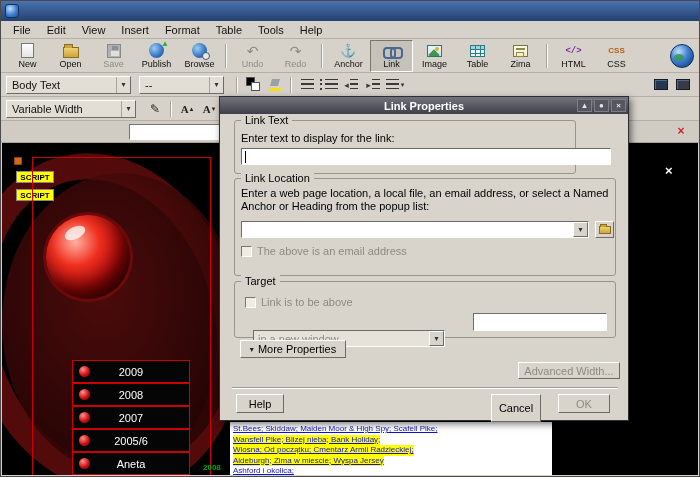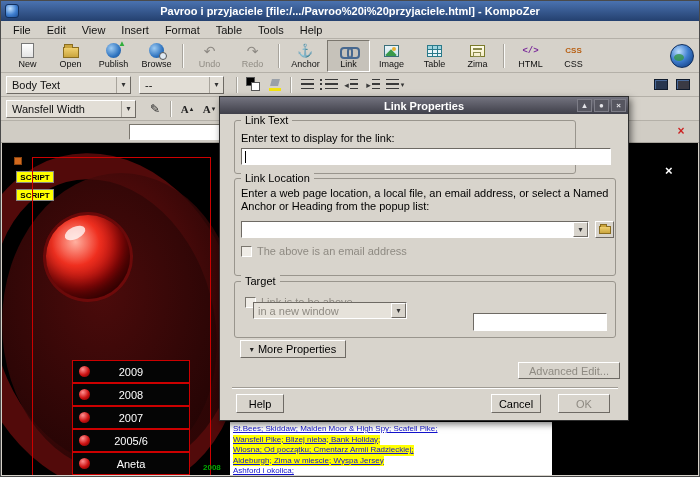--- a/index.html
+++ b/index.html
@@ -150,53 +150,52 @@
   .l1{left:6px;top:11px}
   .l2{left:6px;top:8px;width:372px}
   .dlg-input{position:absolute;background:#fff;border:1px solid;border-color:#6e6a64 #fff #fff #6e6a64;
     display:flex;align-items:center;padding-left:3px}
   .in1{left:6px;top:27px;width:370px;height:17px}
   .in2{left:238px;top:31px;width:134px;height:18px}
   .caret{position:absolute;left:3px;top:2px;width:1px;height:12px;background:#000}
   .combo2{position:absolute;background:#fff;border:1px solid;border-color:#6e6a64 #fff #fff #6e6a64;
     display:flex;align-items:stretch}
   .g2 .combo2{left:6px;top:42px;width:348px;height:17px}
-  .g3 .combo2{left:18px;top:20px;width:154px;height:17px}
+  .g3 .combo2{left:18px;top:48px;width:192px;height:17px}
   .combo2-text{flex:1;display:flex;align-items:center;padding-left:4px;white-space:nowrap;overflow:hidden}
   .combo2-btn{width:15px;background:#d8d4cc;border:1px solid;border-color:#fff #6e6a64 #6e6a64 #fff;
     display:flex;align-items:center;justify-content:center;font-size:8px;color:#333}
   .disabled-combo{background:#e6e2da}
   .folder-btn{position:absolute;left:360px;top:42px;width:19px;height:17px;background:#d8d4cc;
     border:1px solid;border-color:#fff #6e6a64 #6e6a64 #fff;display:flex;align-items:center;justify-content:center}
   .folder-ico{width:12px;height:8px;background:linear-gradient(#f0d070,#caa53e);border:1px solid #8a6d20;position:relative}
   .folder-ico::before{content:"";position:absolute;top:-3px;left:0;width:5px;height:2px;background:#caa53e;border:1px solid #8a6d20;border-bottom:none}
   .checkrow{position:absolute;display:flex;align-items:center;gap:5px}
   .c1{left:6px;top:66px}.c2{left:6px;top:82px}.c3{left:10px;top:14px}
   .checkbox{width:11px;height:11px;background:#efece6;border:1px solid;border-color:#7a766e #fff #fff #7a766e}
   .dis{color:#8e8a82}
   .pbtn{position:absolute;background:#d8d4cc;border:1px solid;border-color:#fff #6e6a64 #6e6a64 #fff;
     display:flex;align-items:center;justify-content:center;gap:4px;color:#000}
   .pbtn.disabled span{color:#8e8a82}
   .more-btn{left:20px;top:243px;width:106px;height:18px}
   .adv-btn{left:298px;top:265px;width:102px;height:17px}
   .help-btn{left:16px;top:297px;width:48px;height:19px}
-  .cancel-btn{left:271px;top:297px;width:50px;height:19px}
+  .cancel-btn{left:271px;top:297px;width:50px;height:28px}
   .ok-btn{left:338px;top:297px;width:52px;height:19px}
   .dlg-sep{position:absolute;left:12px;top:290px;width:386px;height:2px;
     border-top:1px solid #a09c94;border-bottom:1px solid #fff}
   .caret-ico{font-size:8px;color:#222}
 </style>
 </head>
 <body>
 
 <div id="app">
 
   <div class="titlebar">
     <span class="app-icon"></span>
-    <span>Pavroo i przyjaciele [file:/.../Pavroo%20i%20przyjaciele.html] - KompoZer</span>
   </div>
 
   <div class="menubar">
     <span class="mitem">File</span>
     <span class="mitem">Edit</span>
     <span class="mitem">View</span>
     <span class="mitem">Insert</span>
     <span class="mitem">Format</span>
     <span class="mitem">Table</span>
     <span class="mitem">Tools</span>
@@ -209,20 +208,26 @@
           <span class="ico-new"></span>
         </span>
       <span class="tlabel">New</span>
     </div>
     <div class="tbtn">
       <span class="ico">
           <span class="ico-open"></span>
         </span>
       <span class="tlabel">Open</span>
     </div>
+    <div class="tbtn disabled">
+      <span class="ico">
+          <span class="ico-save"></span>
+        </span>
+      <span class="tlabel">Save</span>
+    </div>
     <div class="tbtn">
       <span class="ico">
           <span class="globe pub"></span>
         </span>
       <span class="tlabel">Publish</span>
     </div>
     <div class="tbtn">
       <span class="ico">
           <span class="globe brw"></span>
         </span>
@@ -319,21 +324,21 @@
     <span class="sbtn push-right">
         <span class="screen-ico"></span>
       </span>
     <span class="sbtn">
         <span class="screen-ico alt"></span>
       </span>
   </div>
 
   <div class="toolbar row3">
     <div class="combo w130">
-      <span class="combo-text">Wansfell Width</span>
+      <span class="combo-text">Variable Width</span>
       <span class="combo-arrow">▾</span>
     </div>
     <span class="sbtn">
         <span class="glyph" style="font-size:12px">✎</span>
       </span>
     <span class="vsep sm"></span>
     <span class="sbtn">
       <span class="bigA">A</span>
       <span class="tiny">▴</span>
     </span>
@@ -472,21 +477,21 @@
       <div class="dlg-input in2">
         <span></span>
       </div>
     </div>
 
     <div class="pbtn more-btn">
       <span class="caret-ico">▾</span>
       <span>More Properties</span>
     </div>
     <div class="pbtn adv-btn disabled">
-      <span>Advanced Edit...</span>
+      <span>Advanced Width...</span>
     </div>
 
     <div class="dlg-sep"></div>
 
     <div class="pbtn help-btn">
       <span>Help</span>
     </div>
     <div class="pbtn cancel-btn">
       <span>Cancel</span>
     </div>

